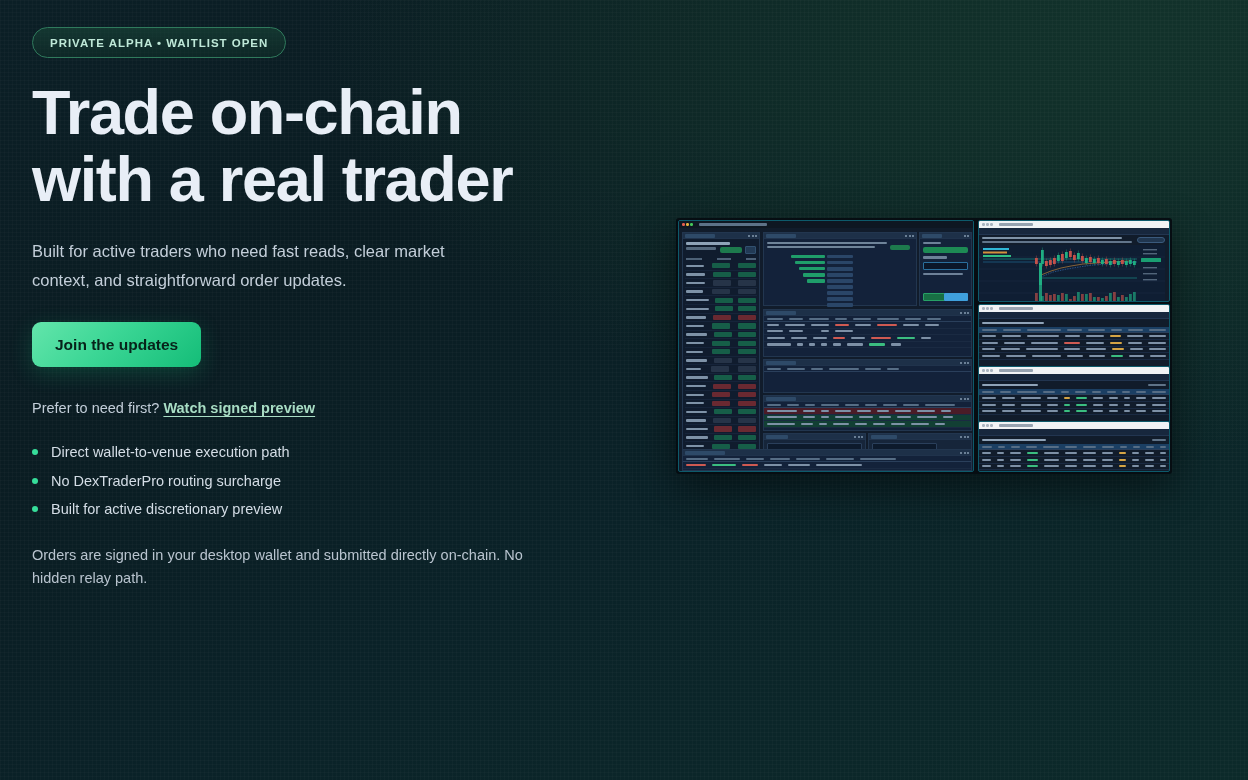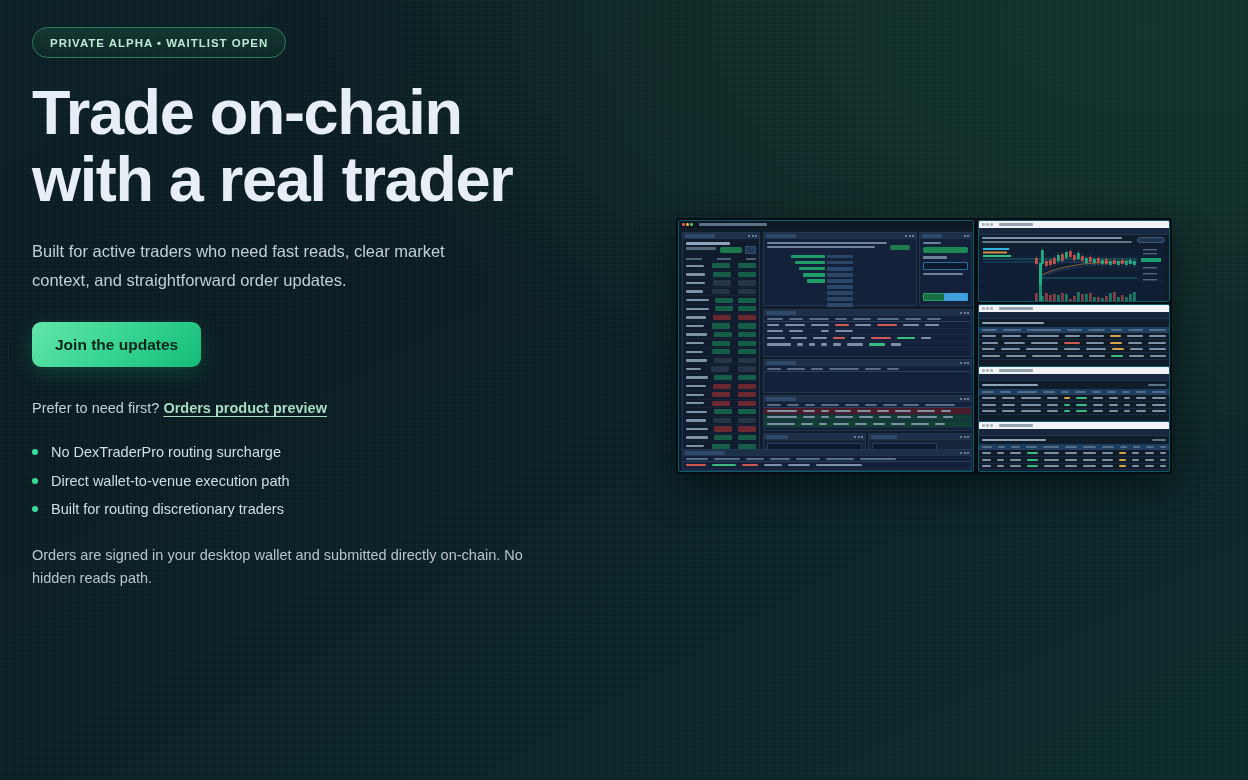--- a/index.html
+++ b/index.html
@@ -336,39 +336,39 @@
       <span class="ln">Trade on-chain</span>
       <span class="ln">with a real trader</span>
     </h1>
 
     <p class="subhead">Built for active traders who need fast reads, clear market context, and straightforward order updates.</p>
 
     <button class="cta">Join the updates</button>
 
     <div class="watch-row">
       <span>Prefer to need first?</span>
-      <a>Orders product preview</a>
+      <a>Watch signed preview</a>
     </div>
 
     <ul class="points">
+      <li>
+        <span class="dot"></span>
+        <span>Direct wallet-to-venue execution path</span>
+      </li>
       <li>
         <span class="dot"></span>
         <span>No DexTraderPro routing surcharge</span>
       </li>
       <li>
         <span class="dot"></span>
-        <span>Direct wallet-to-venue execution path</span>
-      </li>
-      <li>
-        <span class="dot"></span>
-        <span>Built for routing discretionary traders</span>
+        <span>Built for active discretionary preview</span>
       </li>
     </ul>
 
-    <p class="fineprint">Orders are signed in your desktop wallet and submitted directly on-chain. No hidden reads path.</p>
+    <p class="fineprint">Orders are signed in your desktop wallet and submitted directly on-chain. No hidden relay path.</p>
   </div>
 
   <div id="mockup">
 
     <div class="win win-main">
       <div class="titlebar">
         <span class="tl r"></span>
         <span class="tl y"></span>
         <span class="tl g"></span>
         <span class="tl-txt"></span>

